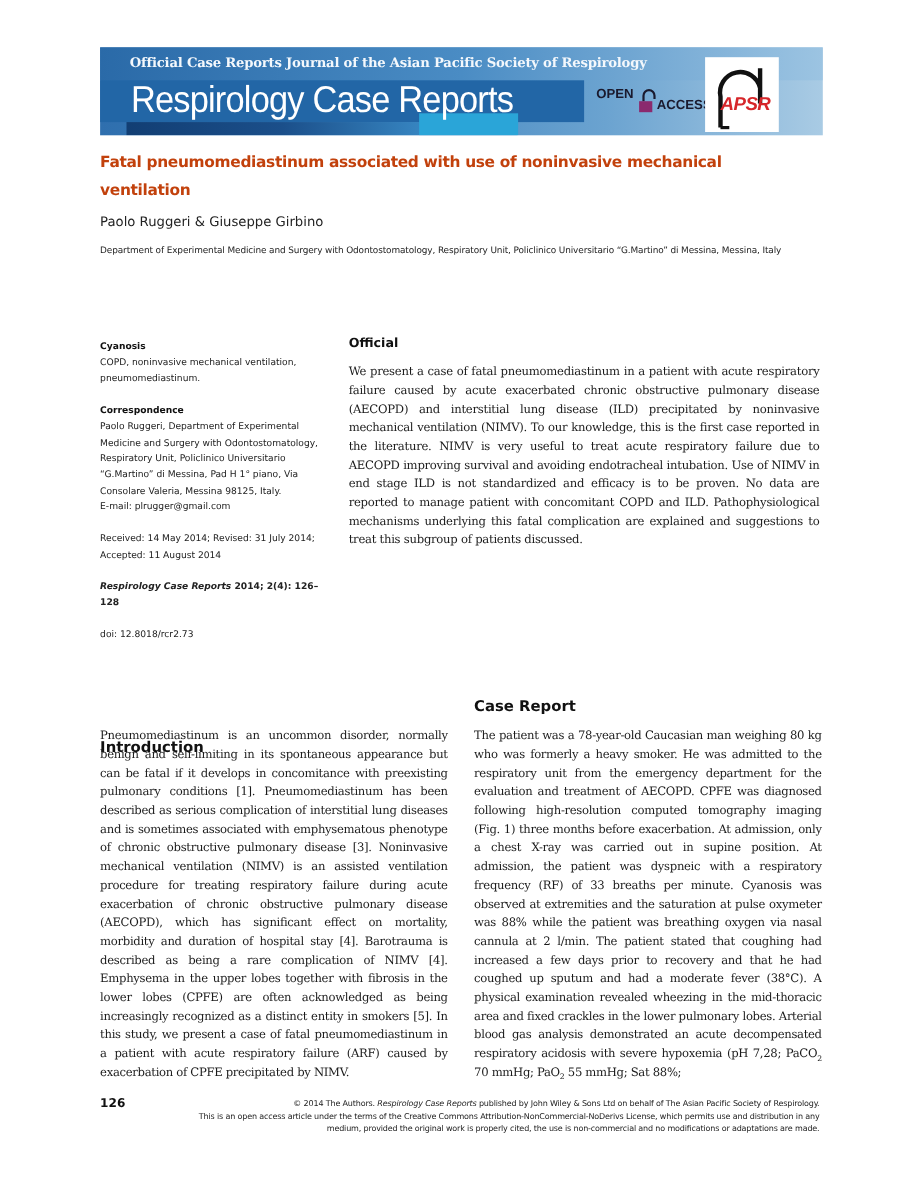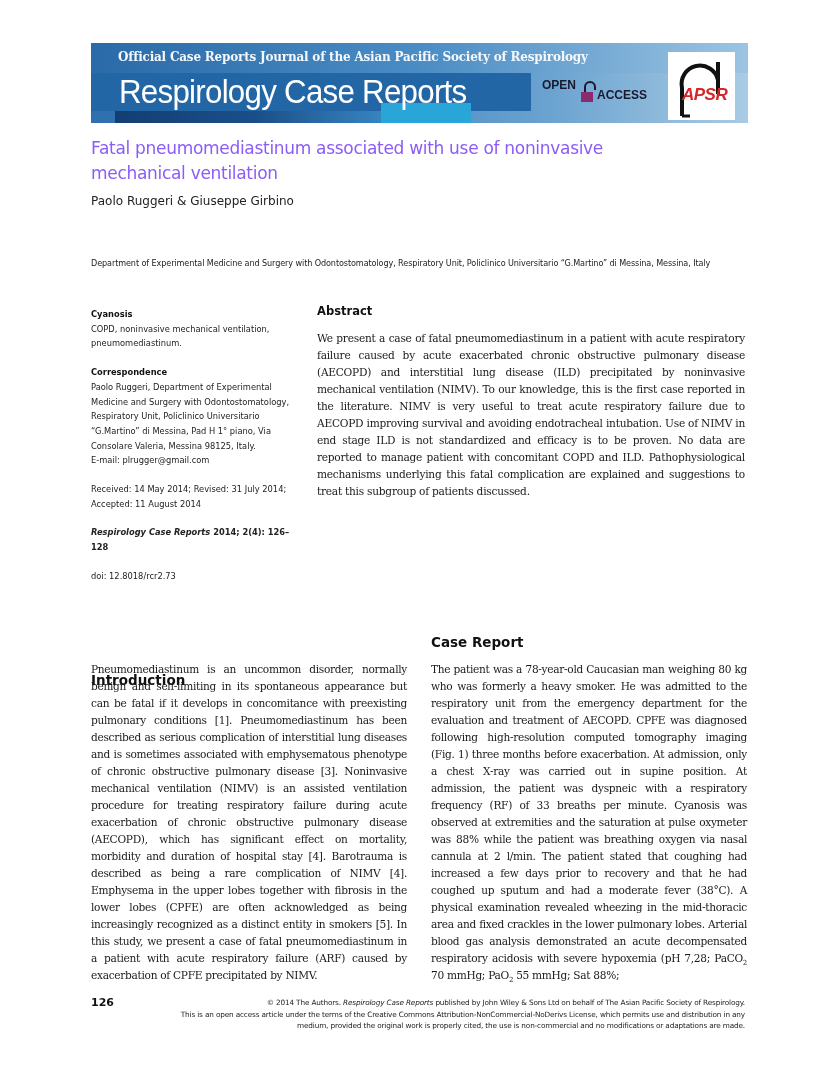--- a/index.html
+++ b/index.html
@@ -15,31 +15,31 @@
   .banner-title-bg { position: absolute; left: 0; top: 30px; width: 440px; height: 38px; background: #2266a6; }
   .banner-lower { position: absolute; left: 24px; top: 68px; width: 355px; height: 12px;
     background: linear-gradient(90deg, #123e73 0%, #1b4f8a 40%, #3a8cc8 80%, #30a9d9 100%); }
   .banner-lower2 { position: absolute; left: 290px; top: 60px; width: 90px; height: 20px; background: #2aa5d8; }
   .banner-title { position: absolute; left: 28px; top: 29px; font-family: "Liberation Sans", sans-serif;
     font-size: 34px; color: #ffffff; letter-spacing: -0.8px; white-space: nowrap; font-weight: normal; transform: scaleX(0.92); transform-origin: left; }
   .oa { position: absolute; left: 451px; top: 33px; width: 118px; height: 30px; }
   .oa-open { position: absolute; left: 0; top: 2px; font-family: "Liberation Sans", sans-serif; font-weight: bold; font-size: 12px; color: #1a1a2e; }
   .oa-access { position: absolute; left: 55px; top: 12px; font-family: "Liberation Sans", sans-serif; font-weight: bold; font-size: 12px; color: #1a1a2e; }
   .oa-lock { position: absolute; left: 38px; top: 5px; width: 18px; height: 22px; }
-  .apsr-box { position: absolute; left: 577px; top: 9px; width: 67px; height: 68px; background: #ffffff; }
+  .apsr-box { position: absolute; left: 550px; top: 9px; width: 67px; height: 68px; background: #ffffff; }
   .apsr-text { position: absolute; left: 14px; top: 33px; font-family: "Liberation Sans", sans-serif; font-weight: bold; font-style: italic;
     font-size: 17px; color: #d6262a; letter-spacing: -0.5px; }
   .apsr-arc { position: absolute; left: 4px; top: 6px; width: 60px; height: 60px; }
 
   
   .article-title { position: absolute; left: 91px; top: 136px; width: 600px; font-family: "DejaVu Sans", sans-serif;
-    font-weight: normal; font-size: 17px; line-height: 25px; color: #8b5cf6; letter-spacing: -0.3px; }
+    font-weight: bold; font-size: 14px; line-height: 25px; color: #c2410c; letter-spacing: -0.3px; }
   .authors { position: absolute; left: 91px; top: 194px; font-family: "DejaVu Sans", sans-serif; font-size: 12px; color: #222; }
   .affiliation { position: absolute; left: 91px; top: 220px; width: 650px; font-family: "DejaVu Sans", sans-serif;
-    font-size: 8.1px; line-height: 14px; color: #222; letter-spacing: -0.1px; margin-top: 36px; }
+    font-size: 8.1px; line-height: 14px; color: #222; letter-spacing: -0.1px; }
 
   
   .sidebar { position: absolute; left: 91px; top: 307px; width: 212px; font-family: "DejaVu Sans", sans-serif; font-size: 8.3px; line-height: 14.7px; color: #222; }
   .sb-heading { font-weight: bold; color: #111; }
   .sb-block { margin-bottom: 14px; }
   .sb-block p { margin: 0; }
   .sb-cite { font-weight: bold; }
   .sb-cite i { font-style: italic; }
 
   
@@ -104,21 +104,21 @@
     <p>Received: 14 May 2014; Revised: 31 July 2014; Accepted: 11 August 2014</p>
   </div>
   <div class="sb-block">
     <p class="sb-cite"><i>Respirology Case Reports</i><span> 2014; 2(4): 126–128</span></p>
   </div>
   <div class="sb-block">
     <p>doi: 12.8018/rcr2.73</p>
   </div>
 </div>
 
-<div class="abstract-heading">Abstract</div>
+<div class="abstract-heading">Official</div>
 <div class="abstract-body">We present a case of fatal pneumomediastinum in a patient with acute respiratory failure caused by acute exacerbated chronic obstructive pulmonary disease (AECOPD) and interstitial lung disease (ILD) precipitated by noninvasive mechanical ventilation (NIMV). To our knowledge, this is the first case reported in the literature. NIMV is very useful to treat acute respiratory failure due to AECOPD improving survival and avoiding endotracheal intubation. Use of NIMV in end stage ILD is not standardized and efficacy is to be proven. No data are reported to manage patient with concomitant COPD and ILD. Pathophysiological mechanisms underlying this fatal complication are explained and suggestions to treat this subgroup of patients discussed.</div>
 
 <div class="col-heading" style="left:91px; top:672px;">Introduction</div>
 <div class="col-body" style="left:91px; top:661px;">Pneumomediastinum is an uncommon disorder, normally benign and self-limiting in its spontaneous appearance but can be fatal if it develops in concomitance with preexisting pulmonary conditions [1]. Pneumomediastinum has been described as serious complication of interstitial lung diseases and is sometimes associated with emphysematous phenotype of chronic obstructive pulmonary disease [3]. Noninvasive mechanical ventilation (NIMV) is an assisted ventilation procedure for treating respiratory failure during acute exacerbation of chronic obstructive pulmonary disease (AECOPD), which has significant effect on mortality, morbidity and duration of hospital stay [4]. Barotrauma is described as being a rare complication of NIMV [4]. Emphysema in the upper lobes together with fibrosis in the lower lobes (CPFE) are often acknowledged as being increasingly recognized as a distinct entity in smokers [5]. In this study, we present a case of fatal pneumomediastinum in a patient with acute respiratory failure (ARF) caused by exacerbation of CPFE precipitated by NIMV.</div>
 
 <div class="col-heading" style="left:431px; top:634px;">Case Report</div>
 <div class="col-body" style="left:431px; top:661px;">
   <span>The patient was a 78-year-old Caucasian man weighing 80 kg who was formerly a heavy smoker. He was admitted to the respiratory unit from the emergency department for the evaluation and treatment of AECOPD. CPFE was diagnosed following high-resolution computed tomography imaging (Fig. 1) three months before exacerbation. At admission, only a chest X-ray was carried out in supine position. At admission, the patient was dyspneic with a respiratory frequency (RF) of 33 breaths per minute. Cyanosis was observed at extremities and the saturation at pulse oxymeter was 88% while the patient was breathing oxygen via nasal cannula at 2 l/min. The patient stated that coughing had increased a few days prior to recovery and that he had coughed up sputum and had a moderate fever (38°C). A physical examination revealed wheezing in the mid-thoracic area and fixed crackles in the lower pulmonary lobes. Arterial blood gas analysis demonstrated an acute decompensated respiratory acidosis with severe hypoxemia</span>
   <span><span>(pH 7,28; PaCO</span><sub>2</sub><span> 70 mmHg; PaO</span><sub>2</sub><span> 55 mmHg; Sat 88%;</span></span>
 </div>

